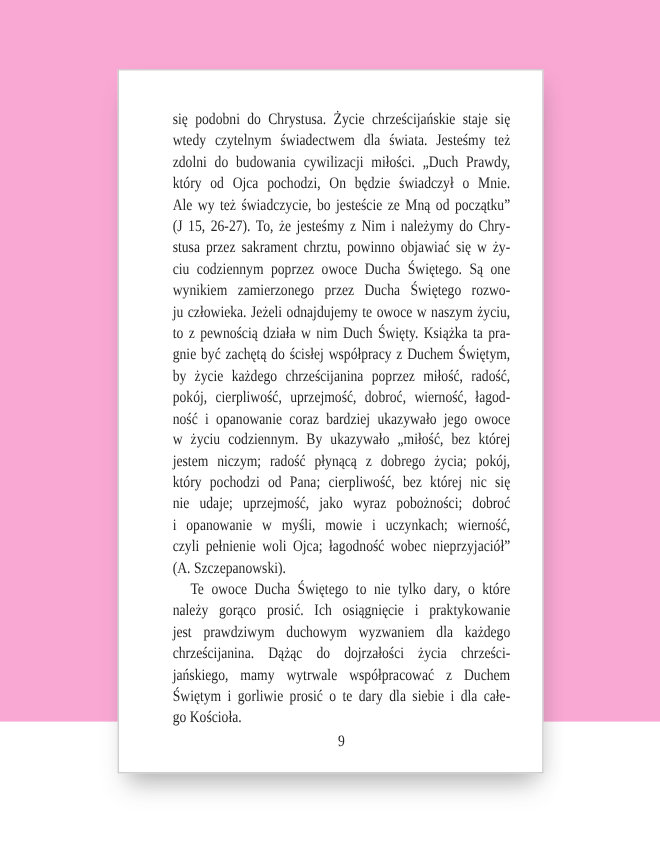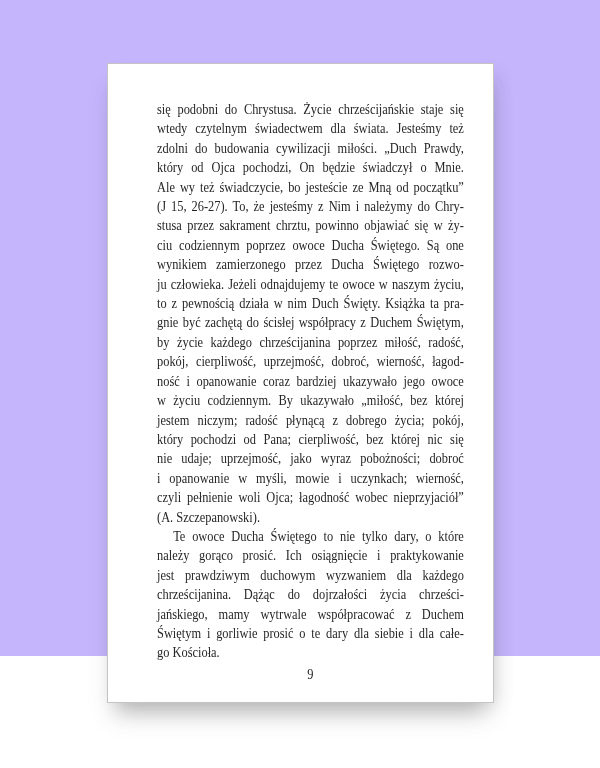--- a/index.html
+++ b/index.html
@@ -8,21 +8,21 @@
     width: 600px;
     height: 768px;
     background: #ffffff;
     font-family: "Liberation Serif", serif;
     overflow: hidden;
   }
   .canvas {
     position: relative;
     width: 600px;
     height: 656px;
-    background: #c4b5fd;
+    background: #f9a8d4;
   }
   .page {
     position: absolute;
     left: 107px;
     top: 63px;
     width: 387px;
     height: 640px;
     background: #ffffff;
     border: 1px solid #c4c4c4;
     box-shadow: 0 18px 22px -8px rgba(70,70,70,0.35),

